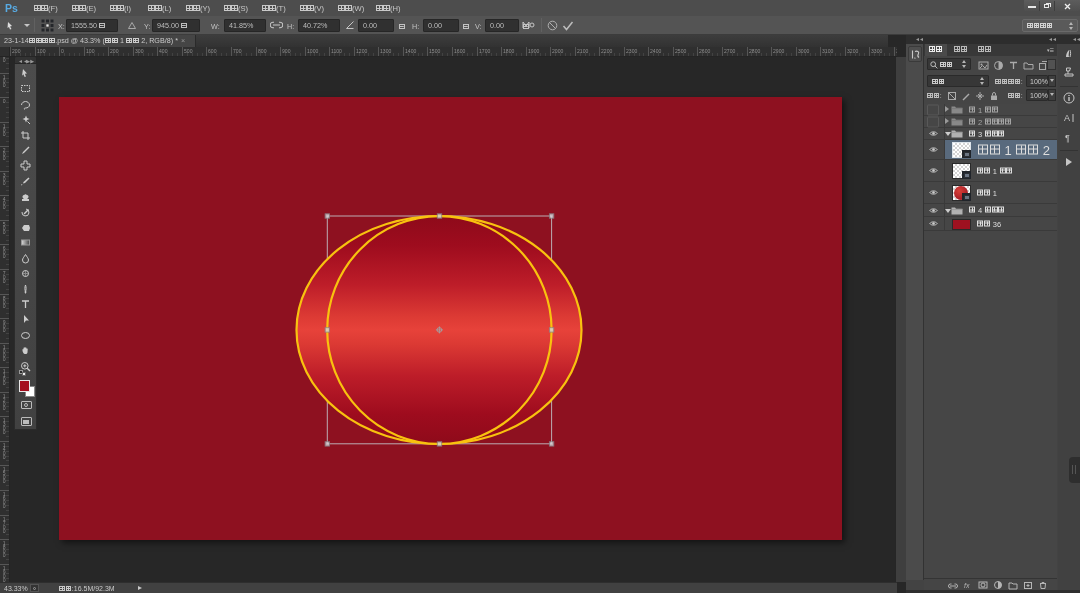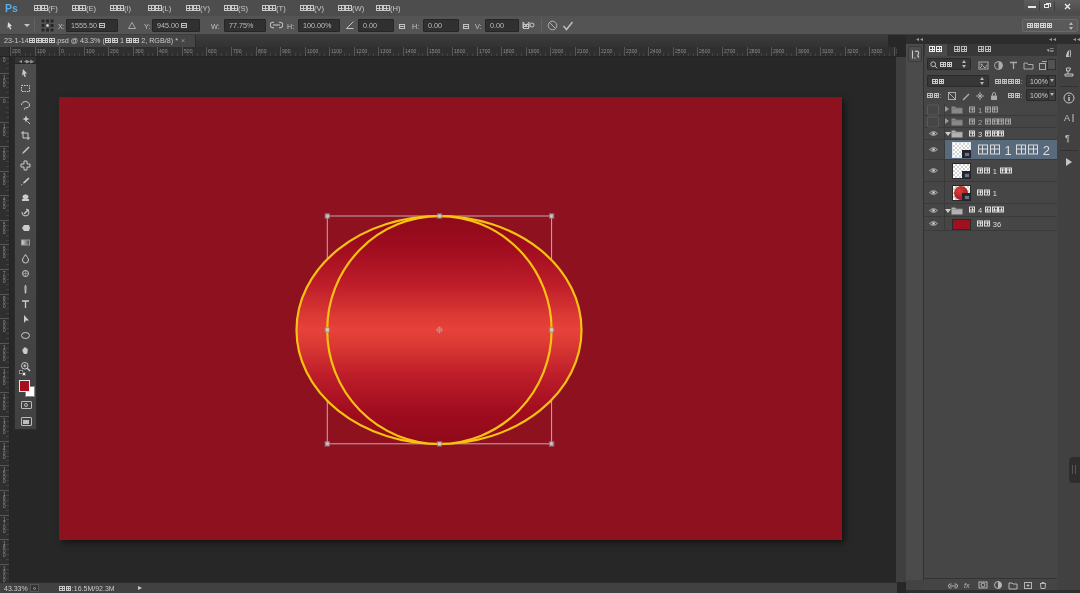--- a/index.html
+++ b/index.html
@@ -143,26 +143,26 @@
 <rect x="5" y="5" width="3" height="3" fill="#ededed" stroke="#222" stroke-width="0.6"></rect>
       </svg>
 <span class="olab" style="left:58px;">X:</span>
 <span class="obox" style="left:66px;width:52px;">1555.50 <i class="g2"></i></span>
 <svg class="abs" style="left:128px;top:6px" width="8" height="7" viewBox="0 0 8 7">
         <path d="M4 .5L7.5 6.5H.5z" fill="none" stroke="#a8a8a8"></path>
       </svg>
 <span class="olab" style="left:144px;">Y:</span>
 <span class="obox" style="left:152px;width:48px;">945.00 <i class="g2"></i></span>
 <span class="olab" style="left:211px;">W:</span>
-<span class="obox" style="left:224px;width:42px;">77.75%</span>
+<span class="obox" style="left:224px;width:42px;">41.85%</span>
 <svg class="abs" style="left:270px;top:5px" width="13" height="8" viewBox="0 0 13 8">
         <path d="M3 4h7M4 1.2h-1a2.8 2.8 0 000 5.6h1M9 1.2h1a2.8 2.8 0 010 5.6H9" stroke="#c5c5c5" fill="none" stroke-width="1.1"></path>
       </svg>
 <span class="olab" style="left:287px;">H:</span>
-<span class="obox" style="left:298px;width:42px;">100.00%</span>
+<span class="obox" style="left:298px;width:42px;">40.72%</span>
 <svg class="abs" style="left:345px;top:4px" width="10" height="10" viewBox="0 0 10 10">
         <path d="M8.5 1.5L1.5 8.5h7" fill="none" stroke="#c5c5c5"></path>
       </svg>
 <span class="obox" style="left:358px;width:36px;">0.00</span>
 <span class="olab" style="left:399px;"><i class="g2"></i></span>
 <span class="olab" style="left:412px;">H:</span>
 <span class="obox" style="left:423px;width:36px;">0.00</span>
 <span class="olab" style="left:463px;"><i class="g2"></i></span>
 <span class="olab" style="left:475px;">V:</span>
 <span class="obox" style="left:485px;width:34px;">0.00</span>

